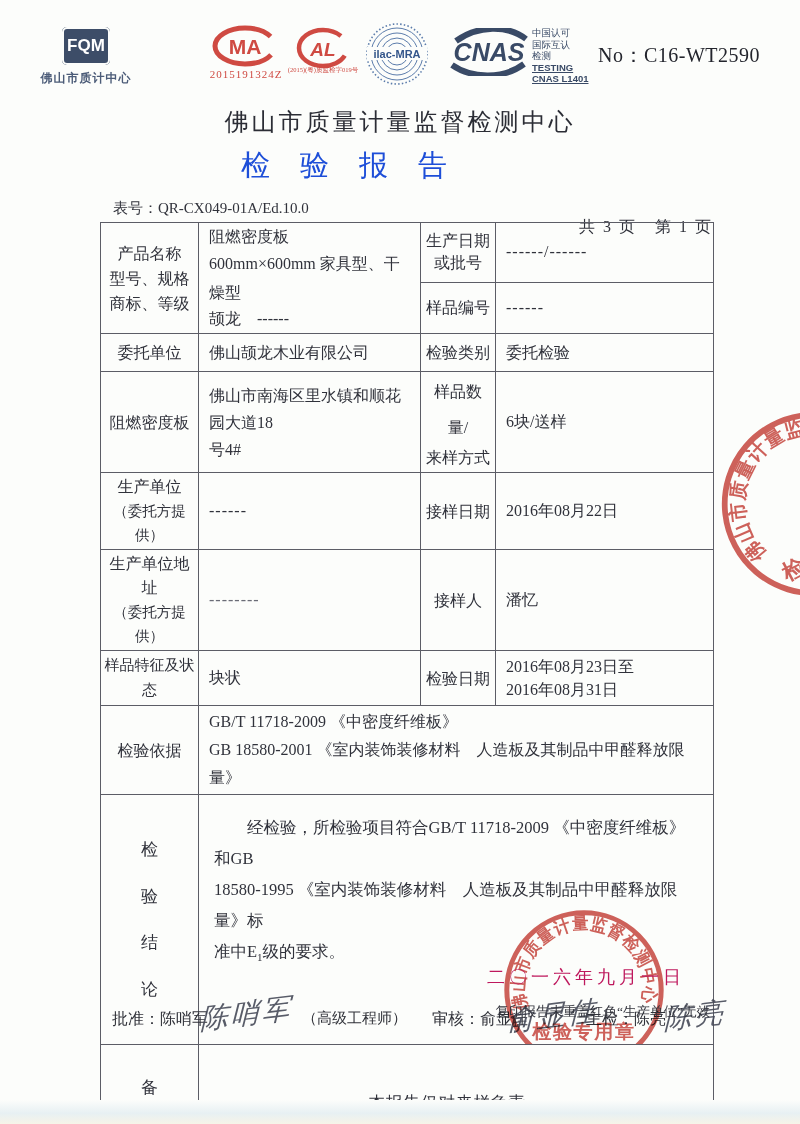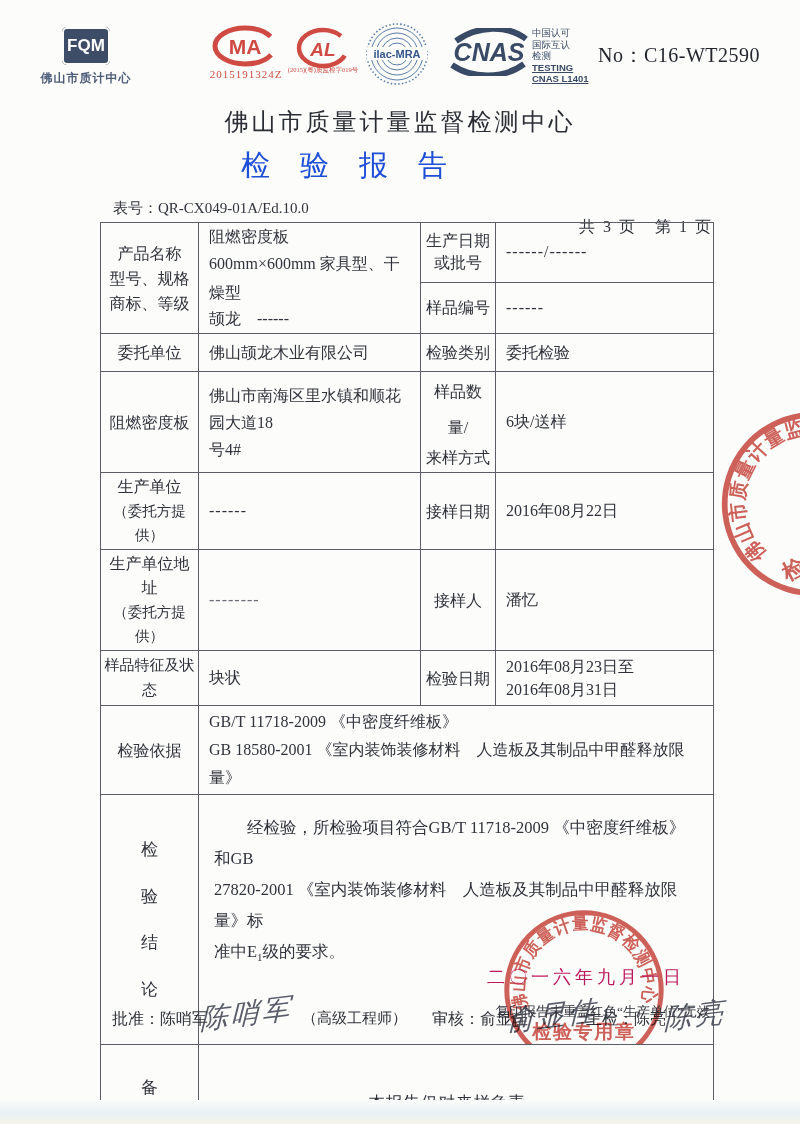--- a/index.html
+++ b/index.html
@@ -197,21 +197,21 @@
       <div class="vlabel">
         <span>检</span>
         <span>验</span>
         <span>结</span>
         <span>论</span>
       </div>
     </td>
     <td class="concl-cell" colspan="3">
       <div class="concl-text">
         <div class="concl-line indent">经检验，所检验项目符合GB/T 11718-2009 《中密度纤维板》和GB</div>
-        <div class="concl-line">27820-2001 《室内装饰装修材料　人造板及其制品中甲醛释放限量》标</div>
+        <div class="concl-line">18580-1995 《室内装饰装修材料　人造板及其制品中甲醛释放限量》标</div>
         <div class="concl-line"><span>准中E</span><sub>1</sub><span>级的要求。</span></div>
       </div>
       <div class="concl-date">二〇一六年九月一日</div>
       <div class="concl-note">复印报告未重盖红色“生产单位”无效</div>
 
       <svg class="stamp stamp-main" viewBox="0 0 200 200">
         <circle cx="100" cy="100" r="93" fill="none" stroke="#c8463e" stroke-width="6"></circle>
         <defs>
               <path id="ringPathA" d="M 32.9,124.6 A 72,72 0 1 1 167.1,124.6" fill="none"></path>
             </defs>

